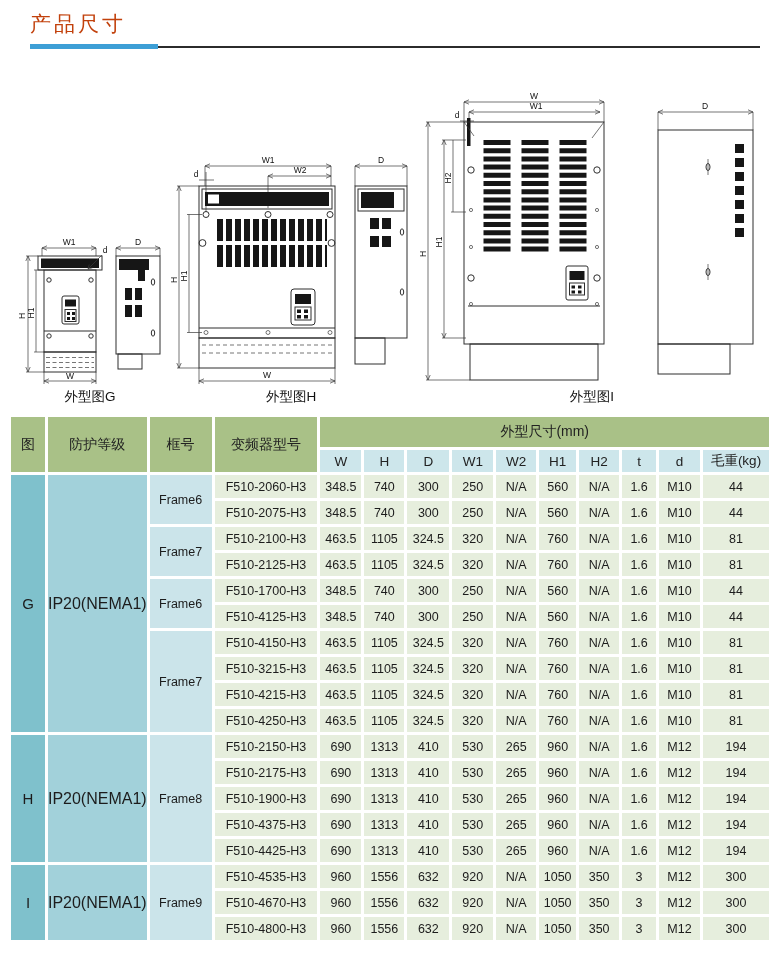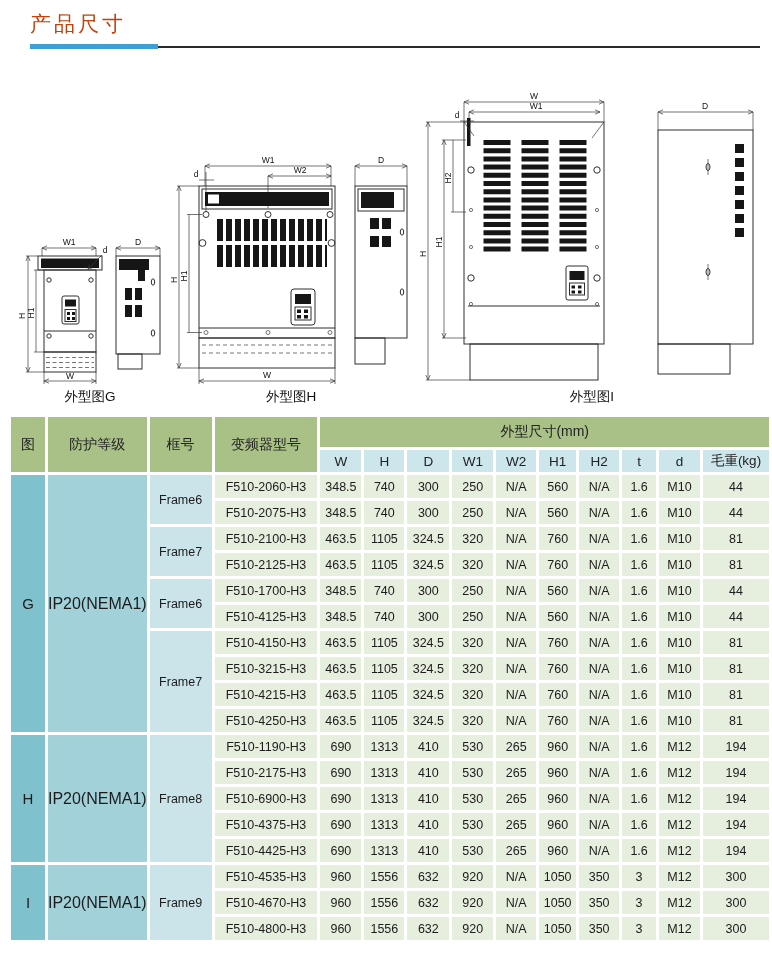--- a/index.html
+++ b/index.html
@@ -398,21 +398,21 @@
         <td class="c-val">760</td>
         <td class="c-val">N/A</td>
         <td class="c-val">1.6</td>
         <td class="c-val">M10</td>
         <td class="c-val">81</td>
       </tr>
       <tr>
         <td class="c-fig" rowspan="5">H</td>
         <td class="c-prot" rowspan="5">IP20(NEMA1)</td>
         <td class="c-frame" rowspan="5">Frame8</td>
-        <td class="c-model">F510-1190-H3</td>
+        <td class="c-model">F510-2150-H3</td>
         <td class="c-val">690</td>
         <td class="c-val">1313</td>
         <td class="c-val">410</td>
         <td class="c-val">530</td>
         <td class="c-val">265</td>
         <td class="c-val">960</td>
         <td class="c-val">N/A</td>
         <td class="c-val">1.6</td>
         <td class="c-val">M12</td>
         <td class="c-val">194</td>
@@ -424,21 +424,21 @@
         <td class="c-val">410</td>
         <td class="c-val">530</td>
         <td class="c-val">265</td>
         <td class="c-val">960</td>
         <td class="c-val">N/A</td>
         <td class="c-val">1.6</td>
         <td class="c-val">M12</td>
         <td class="c-val">194</td>
       </tr>
       <tr>
-        <td class="c-model">F510-6900-H3</td>
+        <td class="c-model">F510-1900-H3</td>
         <td class="c-val">690</td>
         <td class="c-val">1313</td>
         <td class="c-val">410</td>
         <td class="c-val">530</td>
         <td class="c-val">265</td>
         <td class="c-val">960</td>
         <td class="c-val">N/A</td>
         <td class="c-val">1.6</td>
         <td class="c-val">M12</td>
         <td class="c-val">194</td>

